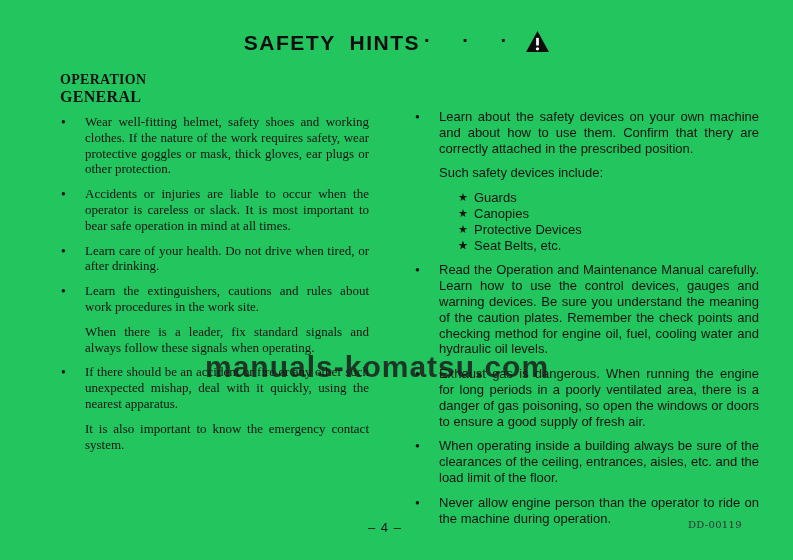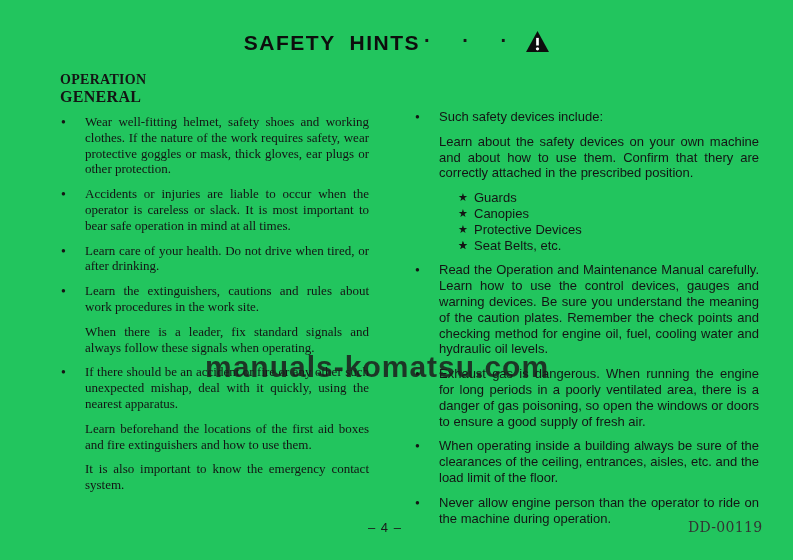--- a/index.html
+++ b/index.html
@@ -52,21 +52,21 @@
     white-space:nowrap;
     margin-left:8px;
   }
   
   .page-number{
     position:absolute;left:0;top:520px;width:770px;
     text-align:center;font-size:13px;color:#1a1a1a;letter-spacing:1px;
   }
   .doc-code{
     position:absolute;left:688px;top:519px;
-    font-size:14px;color:#333;
+    font-size:10px;color:#333;
     font-family:"DejaVu Serif",serif;letter-spacing:0.3px;
   }
 </style>
 </head>
 <body>
 
 <div class="page">
 
   <div class="title-row">
     <span class="title">SAFETY HINTS</span>
@@ -101,31 +101,30 @@
 
     <div class="bullet">
       <span class="marker">●</span>
       <div class="para">Learn the extinguishers, cautions and rules about work procedures in the work site.</div>
       <div class="para">When there is a leader, fix standard signals and always follow these signals when operating.</div>
     </div>
 
     <div class="bullet">
       <span class="marker">●</span>
       <div class="para">If there should be an accident or fire or any other such unexpected mishap, deal with it quickly, using the nearest apparatus.</div>
-      <div class="para">Learn beforehand the locations of the first aid boxes and fire extinguishers and how to use them.</div>
       <div class="para">It is also important to know the emergency contact system.</div>
     </div>
   </div>
 
   <div class="col col-right">
 
     <div class="bullet">
       <span class="marker">●</span>
+      <div class="para">Learn about the safety devices on your own machine and about how to use them. Confirm that thery are correctly attached in the prescribed position.</div>
       <div class="para">Such safety devices include:</div>
-      <div class="para">Learn about the safety devices on your own machine and about how to use them. Confirm that thery are correctly attached in the prescribed position.</div>
       <div class="starlist">
         <div class="star-item">
           <span class="star">★</span>
           <span>Guards</span>
         </div>
         <div class="star-item">
           <span class="star">★</span>
           <span>Canopies</span>
         </div>
         <div class="star-item">

